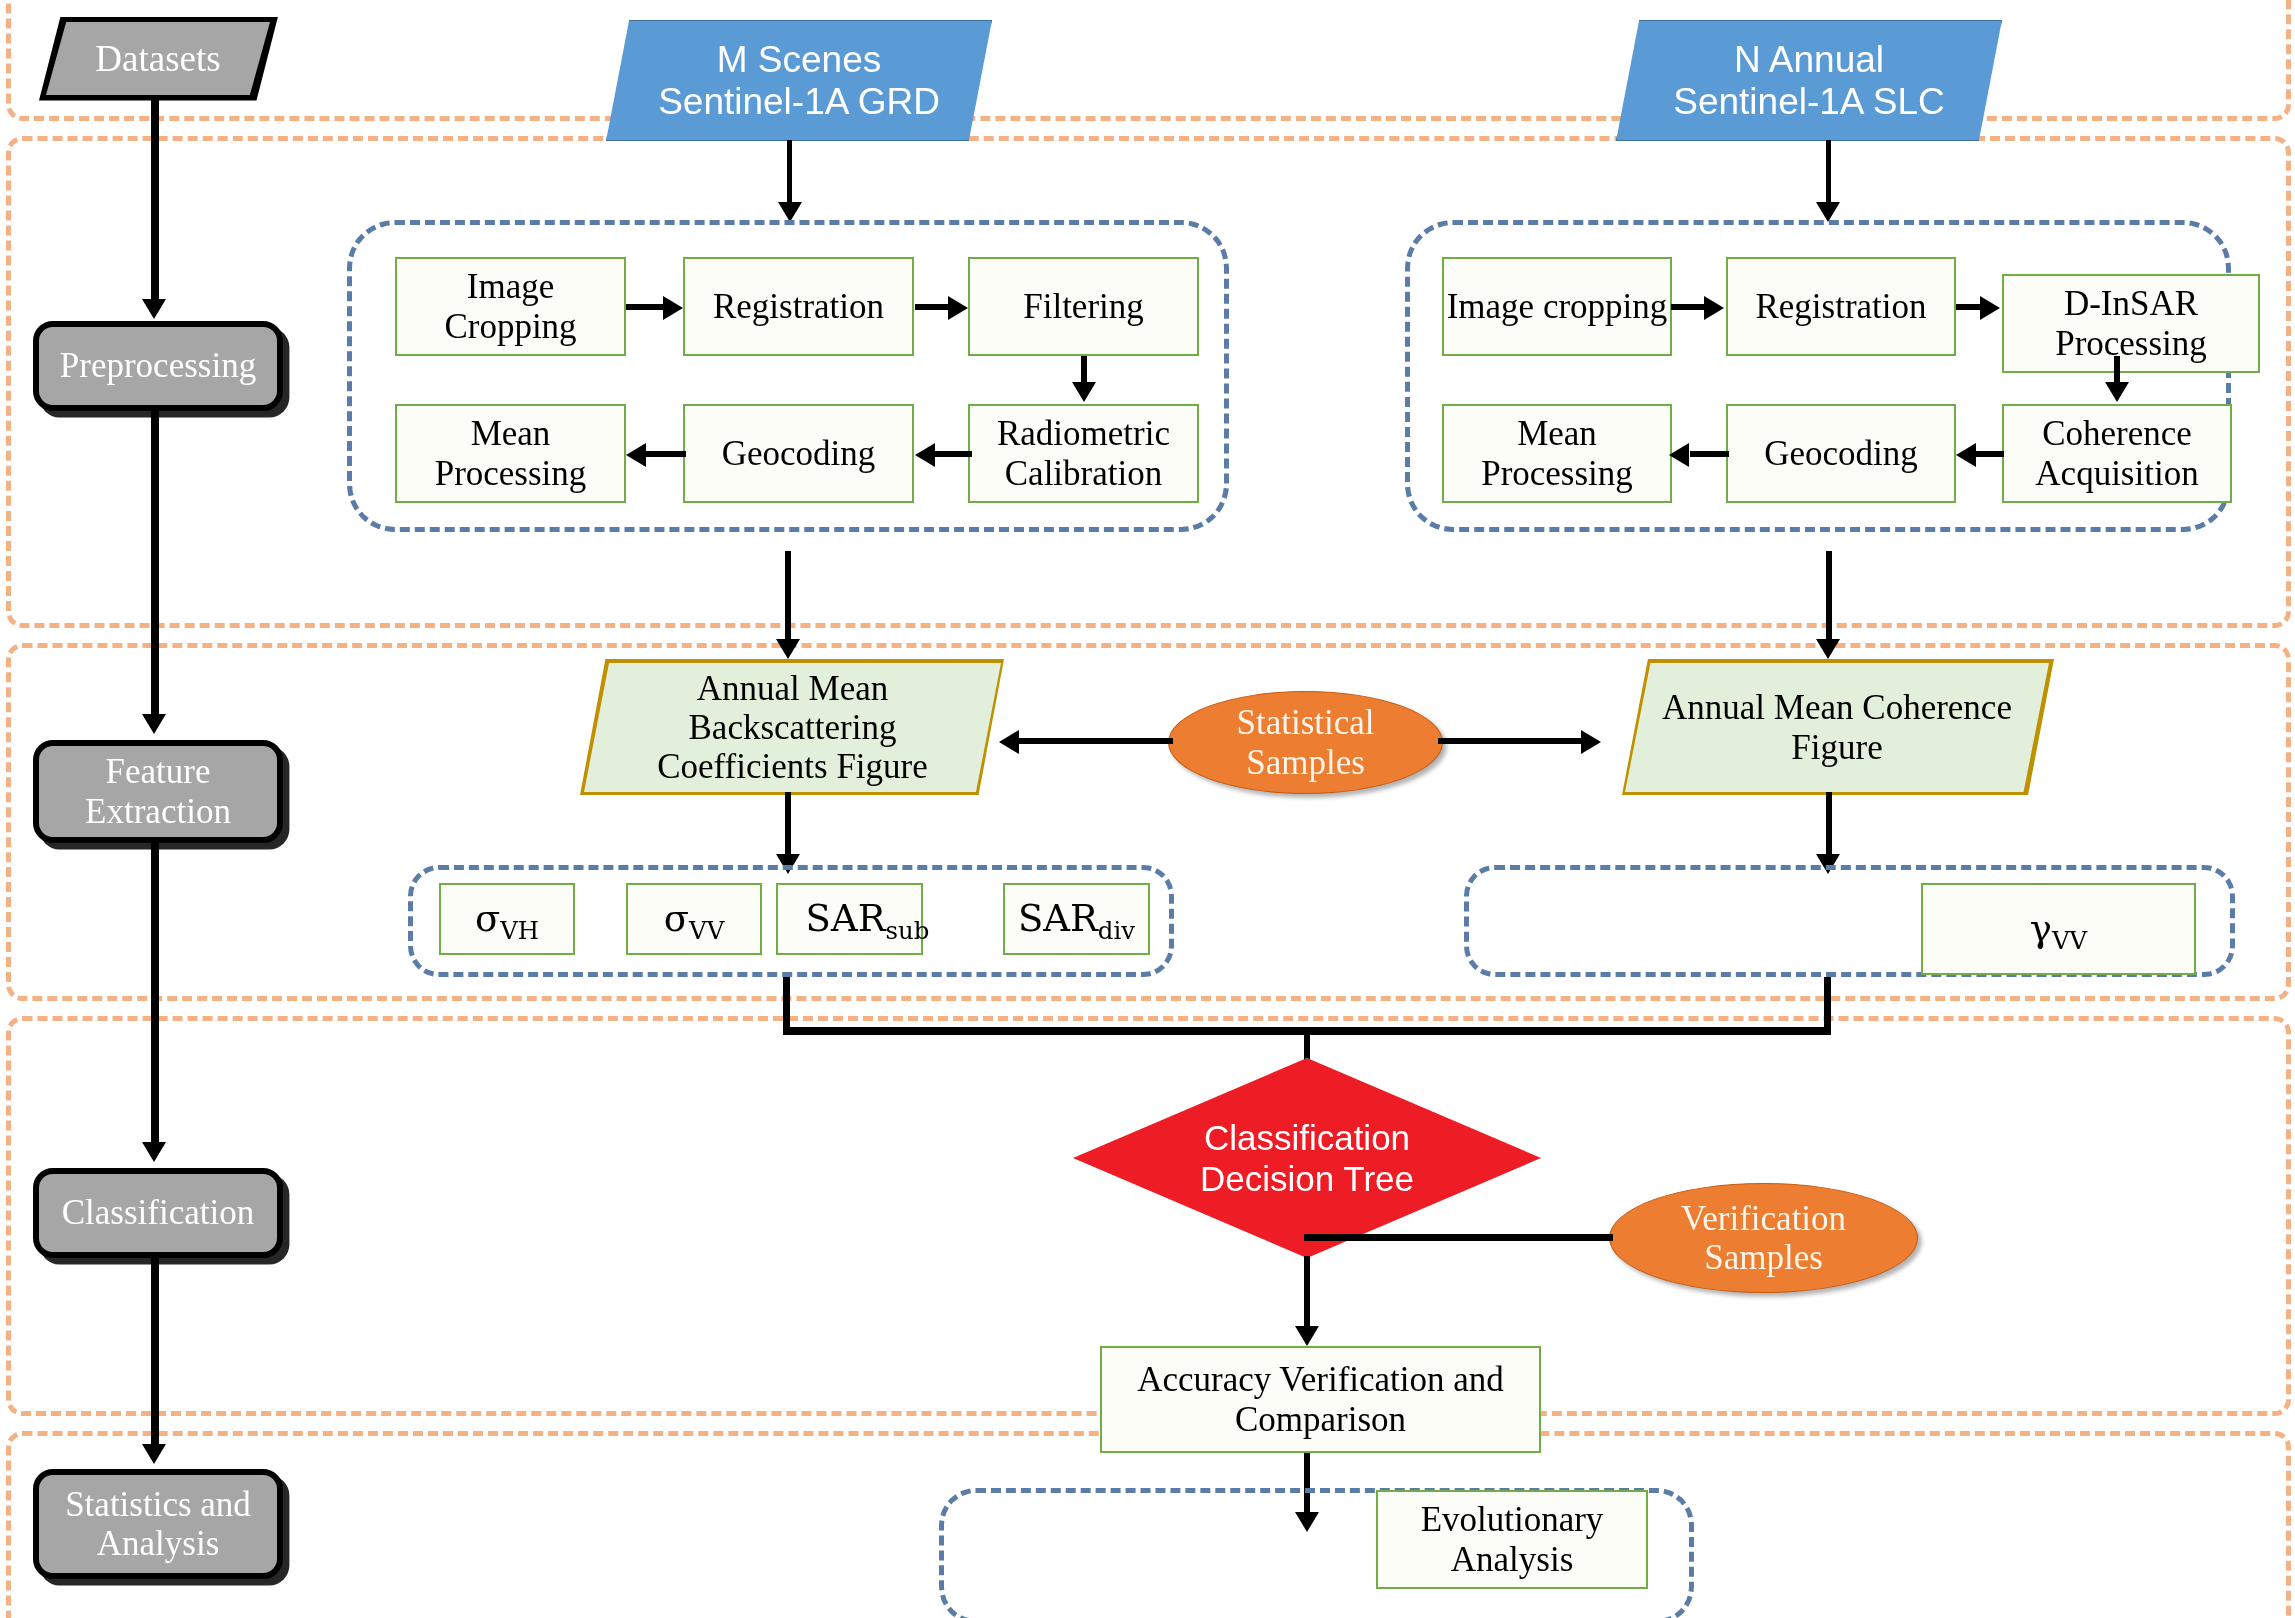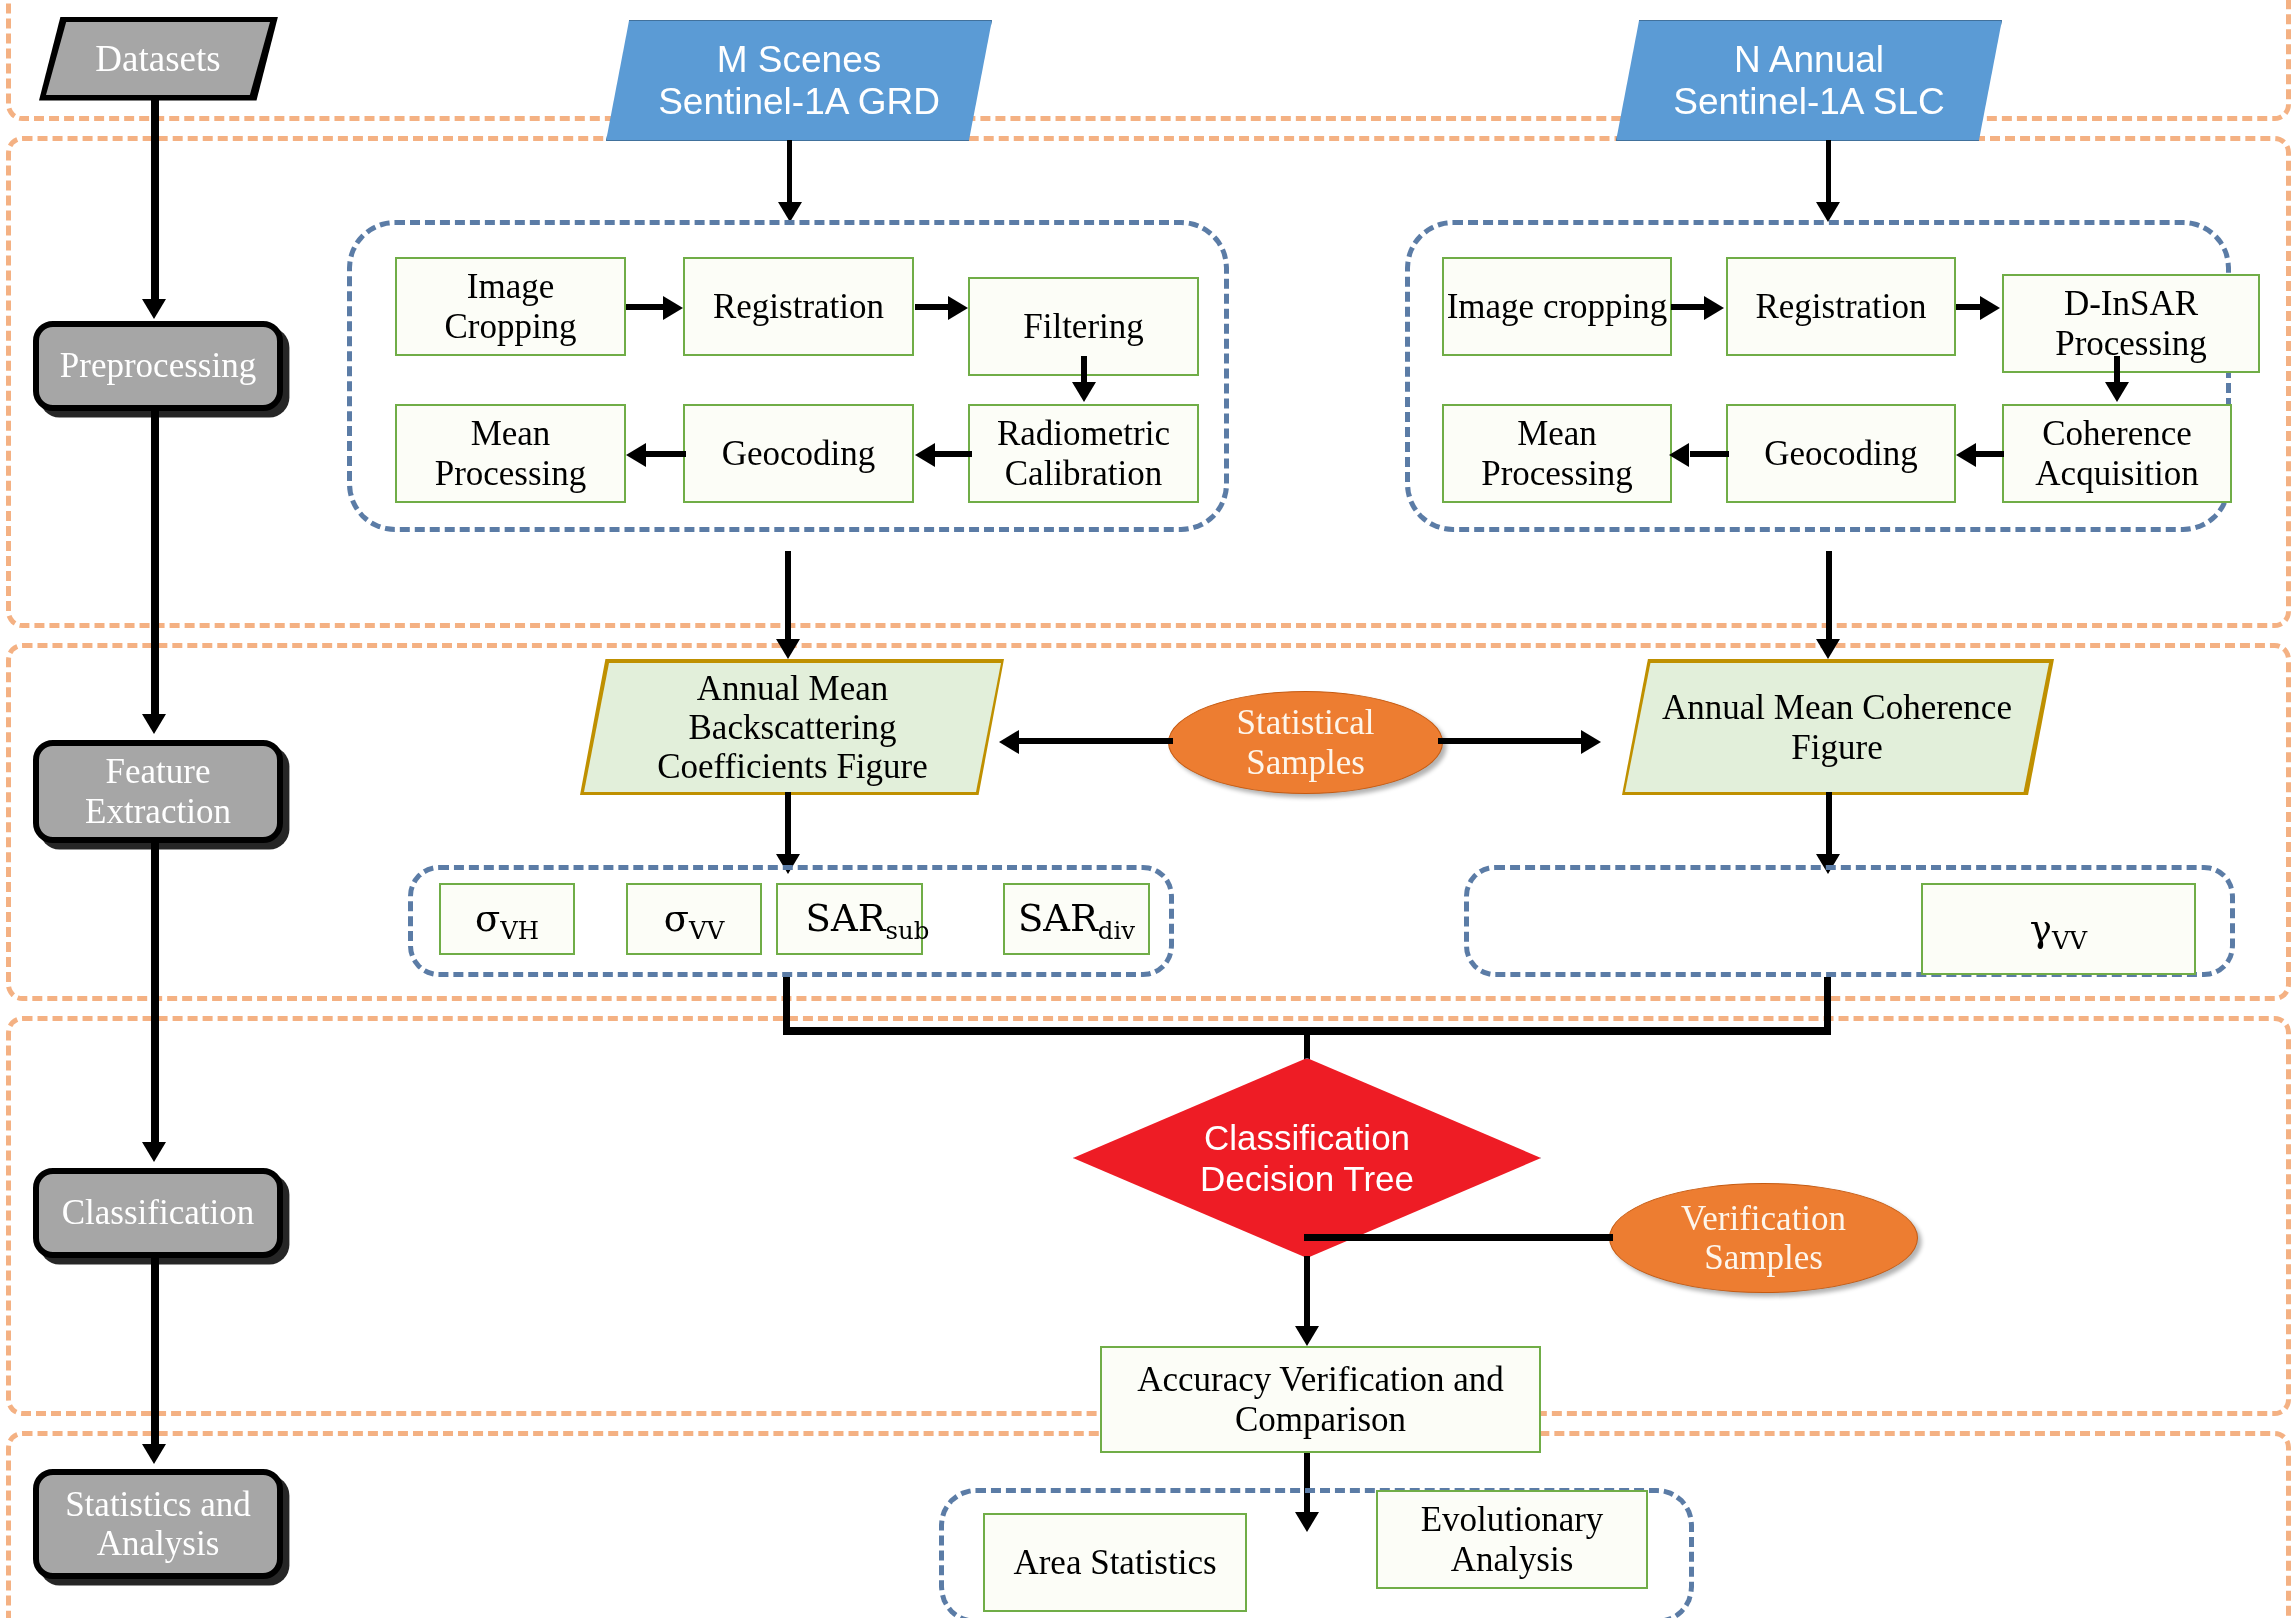--- a/index.html
+++ b/index.html
@@ -203,21 +203,21 @@
   <div class="vline" style="left:787px; top:140px; width:4.6px; height:66px;"></div>
   <div class="arrow-down" style="left:778px; top:202px;"></div>
 
   <div class="vline" style="left:1826px; top:140px; width:4.6px; height:66px;"></div>
   <div class="arrow-down" style="left:1816px; top:202px;"></div>
 
   <div class="group-box" style="left:347px; top:220px; width:882px; height:312px;"></div>
 
   <div class="node proc-box" style="left:395px; top:257px; width:231px; height:99px;">Image Cropping</div>
   <div class="node proc-box" style="left:683px; top:257px; width:231px; height:99px;">Registration</div>
-  <div class="node proc-box" style="left:968px; top:257px; width:231px; height:99px;margin-top:20px;">Filtering</div>
+  <div class="node proc-box" style="left:968px; top:257px; width:231px; height:99px;">Filtering</div>
 
   <div class="node proc-box" style="left:395px; top:404px; width:231px; height:99px;">Mean Processing</div>
   <div class="node proc-box" style="left:683px; top:404px; width:231px; height:99px;">Geocoding</div>
   <div class="node proc-box" style="left:968px; top:404px; width:231px; height:99px;">Radiometric Calibration</div>
 
   <div class="hline" style="left:626px; top:304px; width:39px; height:6.4px;"></div>
   <div class="arrow-right" style="left:663px; top:296px;"></div>
 
   <div class="hline" style="left:915px; top:304px; width:35px; height:6.4px;"></div>
   <div class="arrow-right" style="left:948px; top:296px;"></div>
@@ -328,17 +328,16 @@
   <div class="hline" style="left:1304px; top:1234px; width:309px; height:7.3px;"></div>
   <div class="arrow-down" style="left:1295px; top:1326px;"></div>
 
   <div class="node proc-box" style="left:1100px; top:1346px; width:441px; height:107px;">Accuracy Verification and Comparison</div>
 
   <div class="vline" style="left:1304px; top:1453px; width:5.5px; height:62px;"></div>
   <div class="arrow-down" style="left:1295px; top:1512px;"></div>
 
   <div class="group-box" style="left:939px; top:1488px; width:755px; height:136px; border-radius:37px;"></div>
 
-  <div class="node proc-box" style="left:983px; top:1513px; width:264px; height:99px;">Area Statistics</div>
   <div class="node proc-box" style="left:1376px; top:1490px; width:272px; height:99px;">Evolutionary Analysis</div>
 
 </div>
 
 
 </body></html>

